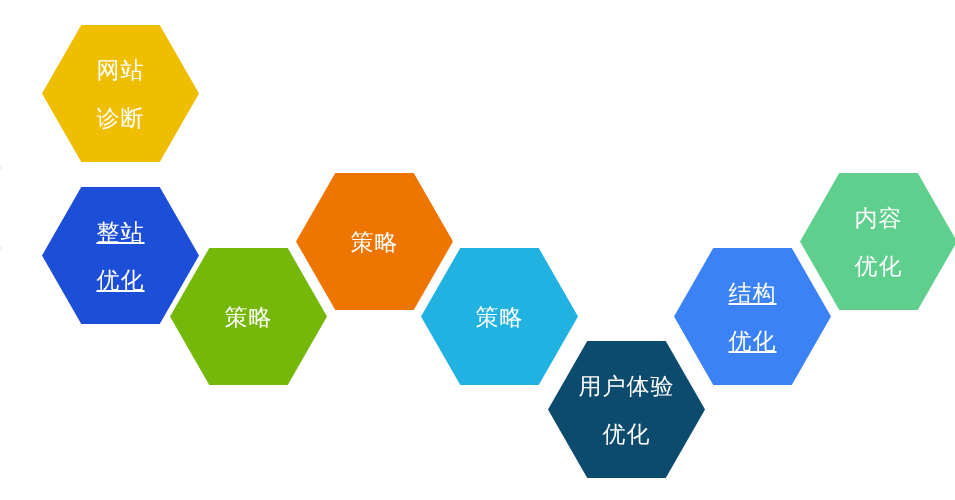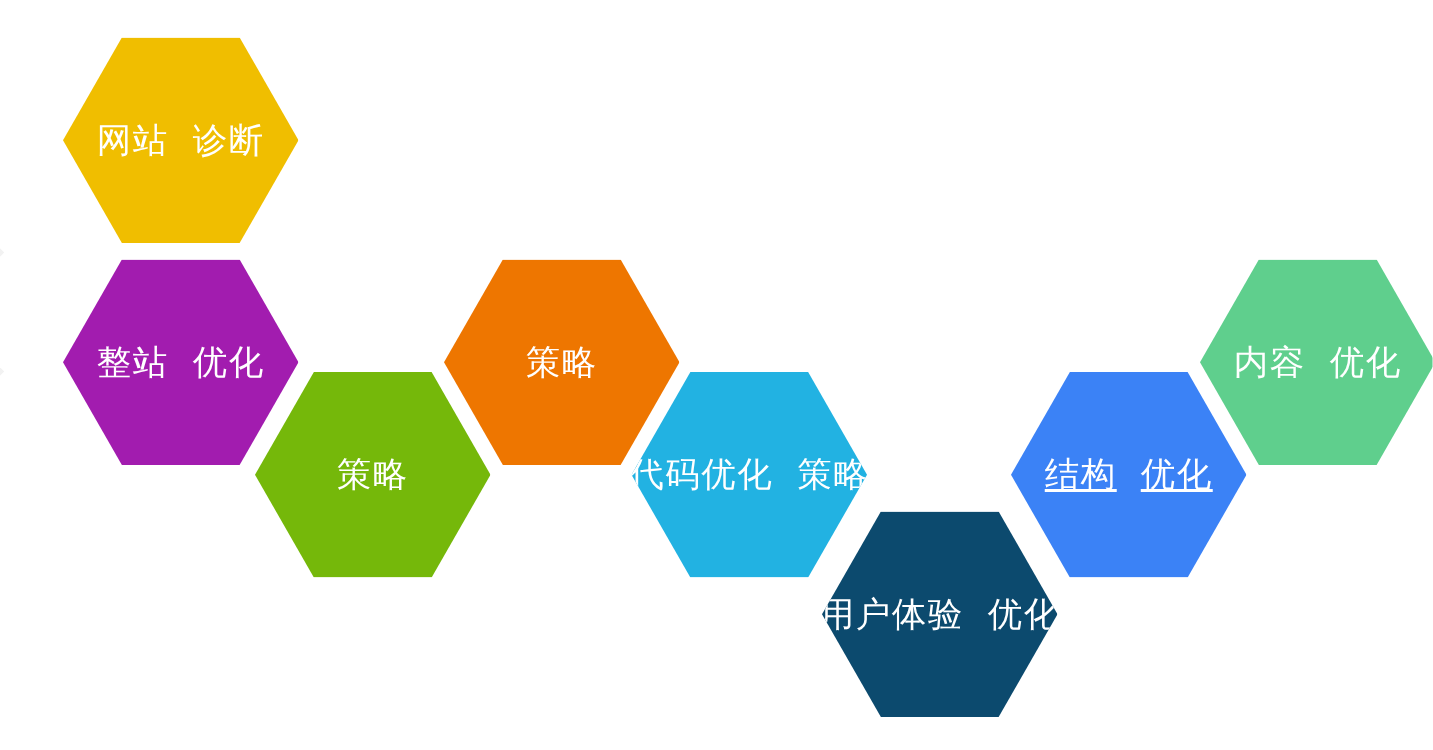--- a/index.html
+++ b/index.html
@@ -29,21 +29,21 @@
       border-bottom: 4px solid #f2f2f2;
       transform: rotate(45deg);
       box-sizing: border-box;
     }
     .hex {
       position: absolute;
       width: 157px;
       height: 137px;
       clip-path: polygon(25% 0%, 75% 0%, 100% 50%, 75% 100%, 25% 100%, 0% 50%);
       display: flex;
-      flex-direction: row;
+      flex-direction: column;
       align-items: center;
       justify-content: center;
       color: #ffffff;
       text-align: center;
       cursor: default;
       gap: 16px;
     }
     .hex .line {
       font-size: 23px;
       line-height: 32px;
@@ -55,35 +55,34 @@
 <body>
 
 <div class="stage">
   <div class="chevron"></div>
 
   <div class="hex" style="left: 42px; top: 25px; background: rgb(240, 190, 0);">
     <span class="line">网站</span>
     <span class="line">诊断</span>
   </div>
 
-  <div class="hex" style="left: 42px; top: 173px; background: #a21caf;">
+  <div class="hex" style="left: 42px; top: 187px; background: #1d4ed8; text-decoration: underline;">
     <span class="line">整站</span>
     <span class="line">优化</span>
   </div>
 
   <div class="hex" style="left: 170px; top: 248px; background: rgb(117, 184, 10);">
     <span class="line">策略</span>
   </div>
 
   <div class="hex" style="left: 296px; top: 173px; background: rgb(238, 118, 0);">
     <span class="line">策略</span>
   </div>
 
   <div class="hex" style="left: 421px; top: 248px; background: rgb(34, 178, 226);">
-    <span class="line">代码优化</span>
     <span class="line">策略</span>
   </div>
 
   <div class="hex" style="left: 548px; top: 341px; background: #0c4a6e;">
     <span class="line">用户体验</span>
     <span class="line">优化</span>
   </div>
 
   <div class="hex" style="left: 674px; top: 248px; background: #3b82f6; text-decoration: underline;">
     <span class="line">结构</span>

